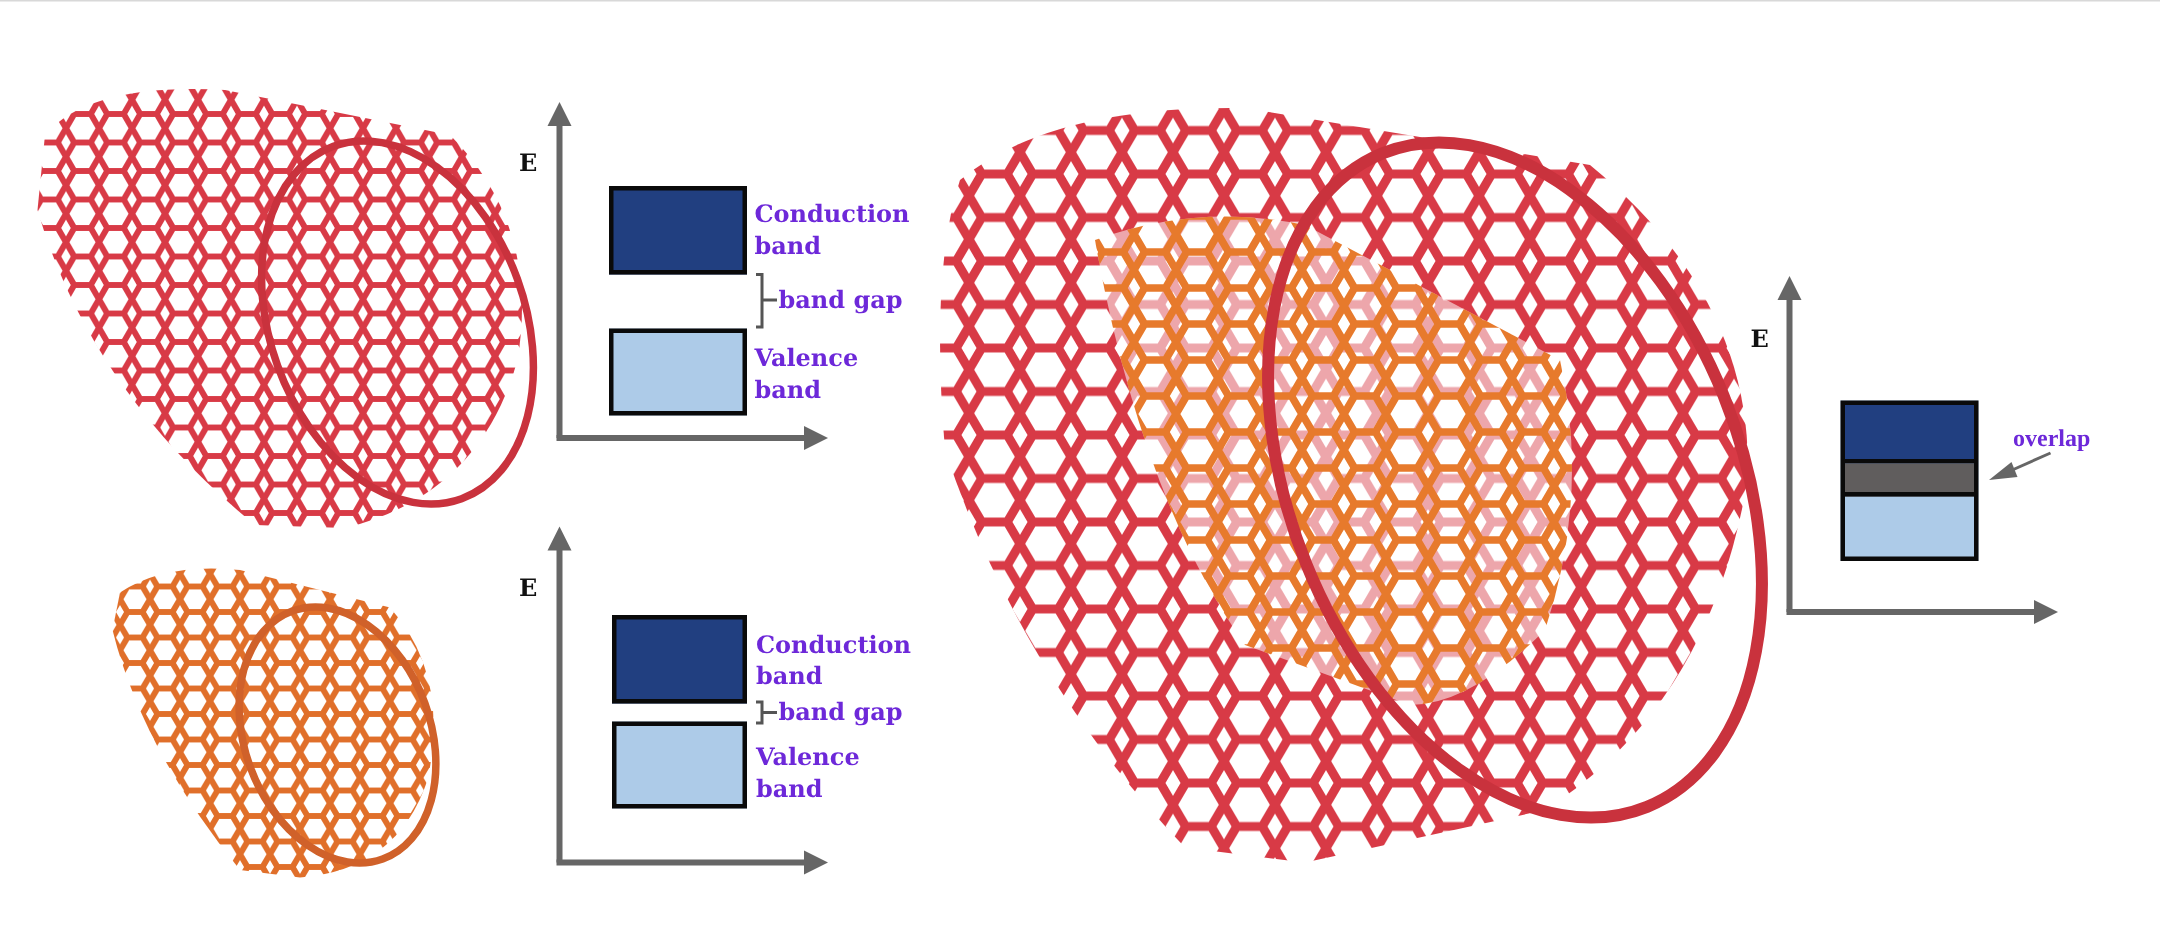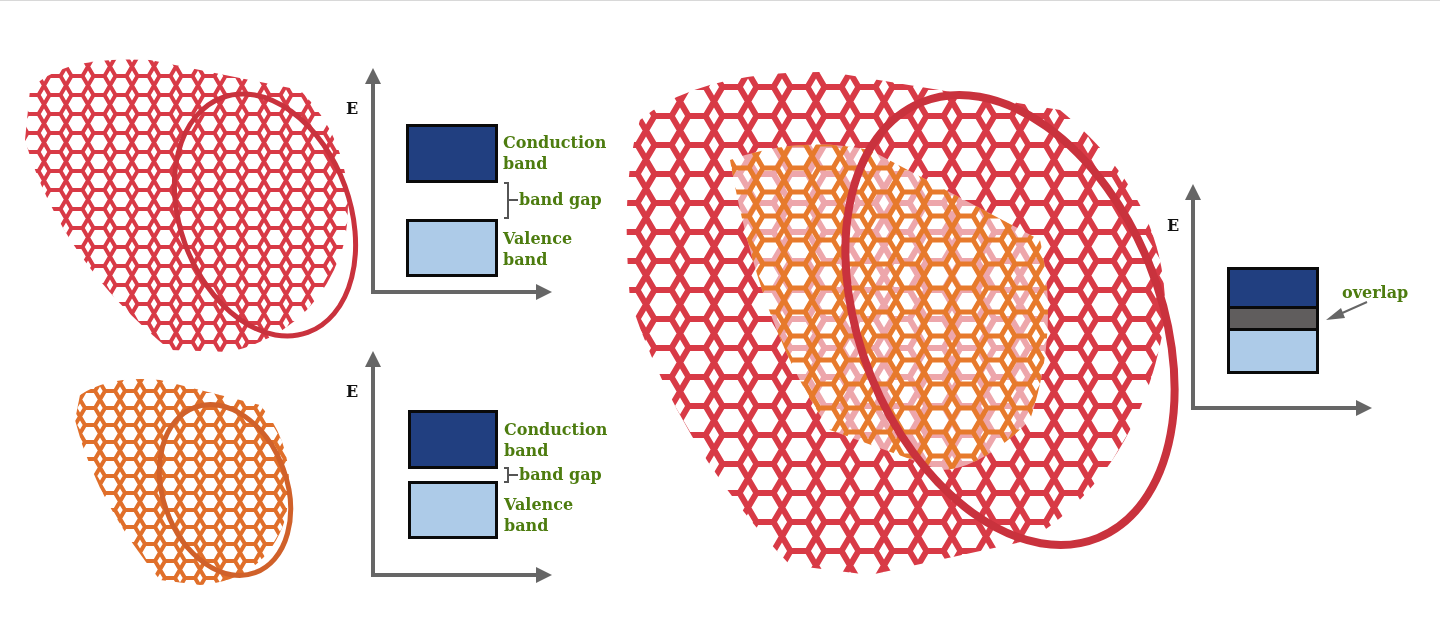--- a/index.html
+++ b/index.html
@@ -1,19 +1,19 @@
 <!DOCTYPE html>
 <html><head>
 <meta charset="utf-8">
 <style>
   html,body{margin:0;padding:0;background:#fff;}
   body{width:1440px;height:631px;position:relative;overflow:hidden;font-family:"DejaVu Serif","Liberation Serif",serif;}
   .topline{position:absolute;left:0;top:0;width:1440px;height:1px;background:#d8d8d8;}
   svg.tubes{position:absolute;left:0;top:0;}
-  .lbl{position:absolute;font-weight:bold;color:#4d7c0f;font-size:16px;line-height:21px;}
+  .lbl{position:absolute;font-weight:bold;color:#6d28d9;font-size:16px;line-height:21px;}
   .axisE{position:absolute;font-weight:bold;font-size:16px;color:#111;}
   .box{position:absolute;border:3px solid #0a0a0a;box-sizing:border-box;}
 </style>
 </head>
 <body>
 
 <div class="topline"></div>
 
 <svg class="tubes" width="1440" height="631">
   <defs>
@@ -104,13 +104,13 @@
 <div class="lbl" style="left:504px;top:494px;">
   <div>Valence</div>
   <div>band</div>
 </div>
 
 <div class="axisE" style="left:1167px;top:216px;">E</div>
 <div class="box" style="left:1227px;top:267px;width:92px;height:107px;background:#adcbe8;">
   <div style="position:absolute;left:0;top:0;width:100%;height:39px;background:#213f80;border-bottom:3px solid #0a0a0a;box-sizing:border-box;"></div>
   <div style="position:absolute;left:0;top:39px;width:100%;height:22px;background:#605d5d;border-bottom:3px solid #0a0a0a;box-sizing:border-box;"></div>
 </div>
-<div class="lbl" style="left:1342px;top:282px;">overlap</div>
+<div class="lbl" style="left:1342px;top:282px;font-family:Liberation Serif, serif;">overlap</div>
 
 </body></html>

